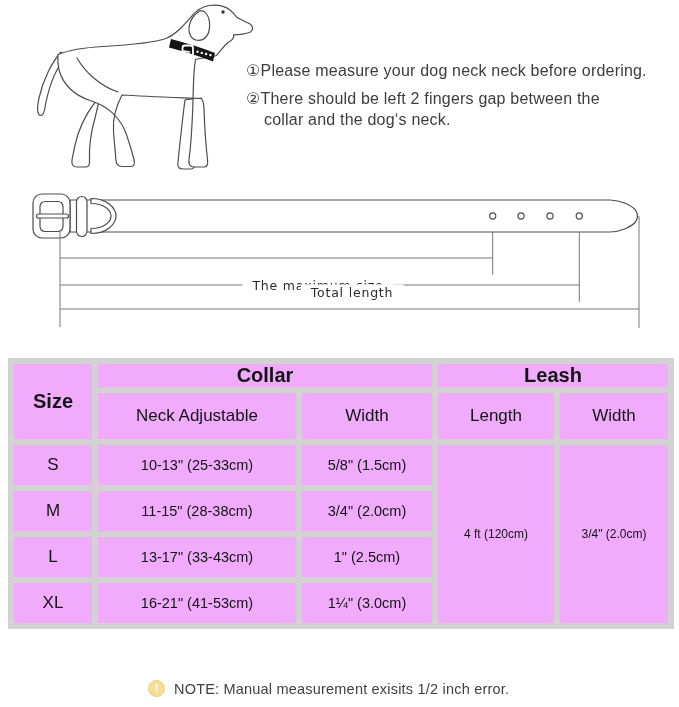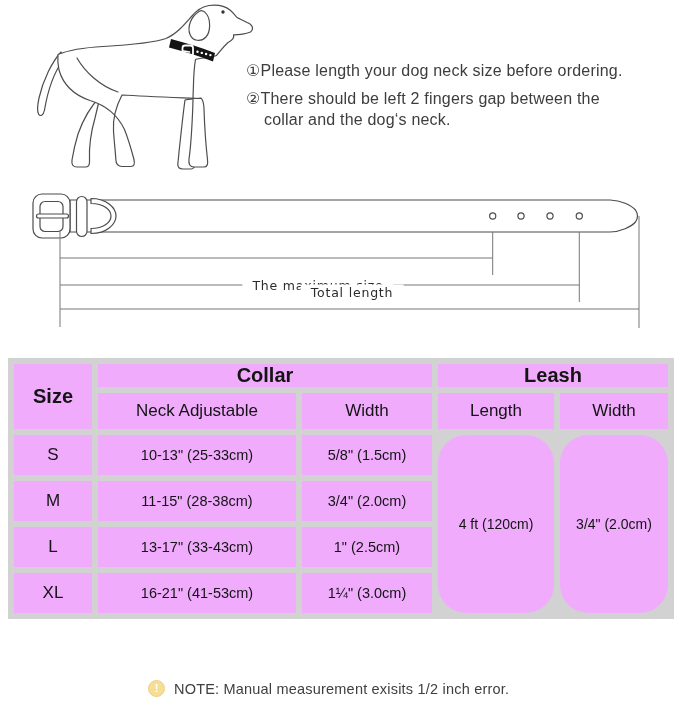--- a/index.html
+++ b/index.html
@@ -20,21 +20,21 @@
                  letter-spacing:.8px;color:#2b2b2b;white-space:nowrap;}
 
   
   table.size-table{position:absolute;left:8px;top:358px;width:666px;table-layout:fixed;
                    border-collapse:separate;border-spacing:6px;background:#d2d2d2;}
   table.size-table td{background:#f0abfc;text-align:center;vertical-align:middle;padding:0;}
   td.hdr{font-weight:bold;font-size:20px;}
   td.subhdr{font-size:17px;}
   td.size-cell{font-size:17px;}
   td.val{font-size:14.5px;}
-  td.leash-val{font-size:14px;border-radius:28px;}
+  td.leash-val{font-size:12px;}
 
   
   .note{position:absolute;left:148px;top:680px;display:flex;align-items:center;gap:9px;}
   .note-icon{width:15px;height:15px;border-radius:50%;background:#f6df95;border:1px solid #eed17c;
              color:#ffffff;font-size:11px;font-weight:bold;line-height:15px;text-align:center;
              flex:0 0 auto;}
   .note-text{font-size:14.5px;color:#3f3f3f;letter-spacing:.2px;white-space:nowrap;}
 
   svg{display:block;}
 </style>
@@ -98,21 +98,21 @@
       <g fill="#ffffff" stroke="none">
         <circle cx="172.5" cy="49.8" r="1.2"></circle>
           <circle cx="176.8" cy="50.9" r="1.2"></circle>
         <circle cx="181.1" cy="52" r="1.2"></circle>
           <circle cx="185.4" cy="53.1" r="1.2"></circle>
       </g>
     </g>
   </svg>
 
   <div class="instructions">
-    <div class="ins-line"><span class="ins-num">①</span><span>Please length your dog neck size before ordering.</span></div>
+    <div class="ins-line"><span class="ins-num">①</span><span>Please measure your dog neck neck before ordering.</span></div>
     <div class="ins-line second"><span class="ins-num">②</span><span>There should be left 2 fingers gap between the</span></div>
     <div class="ins-line cont"><span>collar and the dog‘s neck.</span></div>
   </div>
 
   <svg style="position:absolute;left:0;top:185px;" width="679" height="160" viewBox="0 0 679 160">
     <g fill="#ffffff" stroke="#4d4d4d" stroke-width="1.2" stroke-linejoin="round">
 
       <path d="M 70,15 L 610,15 C 621,15.5 631,20 635.5,25 Q 639.5,31 635.5,37 C 631,42 621,46.5 610,47 L 70,47 Z"></path>
 
       <g>
@@ -152,21 +152,21 @@
       <col style="width:116px">
         <col style="width:108px">
     </colgroup>
     <tbody>
         <tr>
       <td class="hdr" rowspan="2" style="height:48px">Size</td>
       <td class="hdr" colspan="2">Collar</td>
       <td class="hdr" colspan="2">Leash</td>
     </tr>
     <tr>
-      <td class="subhdr" style="height:36px">Neck Adjustable</td>
+      <td class="subhdr" style="height:46px">Neck Adjustable</td>
       <td class="subhdr">Width</td>
       <td class="subhdr">Length</td>
       <td class="subhdr">Width</td>
     </tr>
     <tr>
       <td class="size-cell" style="height:40px">S</td>
       <td class="val">10-13" (25-33cm)</td>
       <td class="val">5/8" (1.5cm)</td>
       <td class="leash-val" rowspan="4">4 ft (120cm)</td>
       <td class="leash-val" rowspan="4">3/4" (2.0cm)</td>

